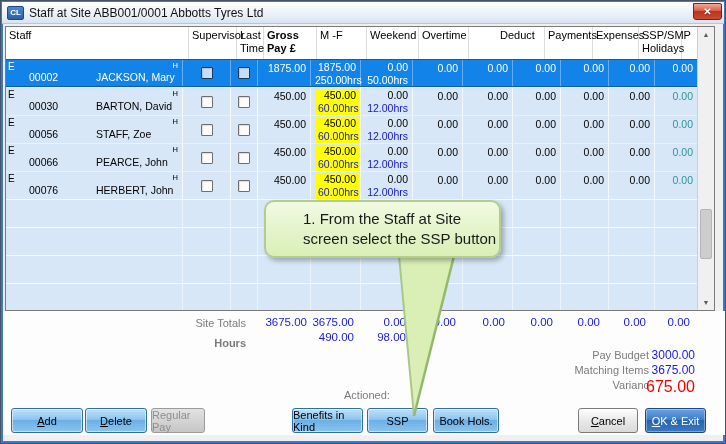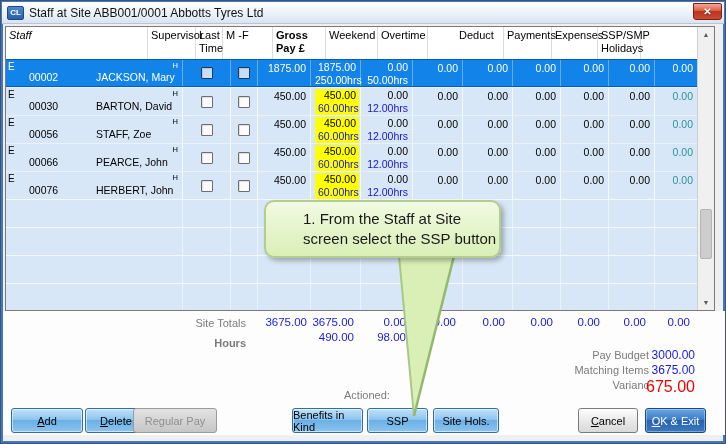--- a/index.html
+++ b/index.html
@@ -87,27 +87,27 @@
 
     <div class="titlebar">
       <div class="app-icon">CL</div>
       <div class="title-text">Staff at Site ABB001/0001 Abbotts Tyres Ltd</div>
     </div>
     <div class="close-btn">✕</div>
 
     <div class="grid">
       <div class="grid-cols">
         <div class="hdr-row" id="hdr-row">
-            <div class="hdr-cell" style="width: 142px; font-style: italic;">Staff</div>
+            <div class="hdr-cell" style="width: 183px;">Staff</div>
             <div class="hdr-cell" style="width: 48px;">Supervisor</div>
             <div class="hdr-cell" style="width: 27px;">Last
 Time</div>
-            <div class="hdr-cell" style="width: 50px;">M -F</div>
             <div class="hdr-cell bold" style="width: 53px;">Gross
 Pay £</div>
+            <div class="hdr-cell" style="width: 50px;">M -F</div>
             <div class="hdr-cell" style="width: 52px;">Weekend</div>
             <div class="hdr-cell" style="width: 50px;">Overtime</div>
             <div class="hdr-cell" style="width: 48px; margin-left: 28px;">Deduct</div>
             <div class="hdr-cell" style="width: 48px;">Payments</div>
             <div class="hdr-cell" style="width: 46px;">Expenses</div>
             <div class="hdr-cell" style="width: 43px;">SSP/SMP
 Holidays</div>
           </div>
         <div id="rows-host">
             <div class="data-row selected">
@@ -340,24 +340,24 @@
         <div class="abs lbl" style="right: 76px; top: 363px;">Matching Items</div>
         <div class="abs blue-big" style="right: 30px; top: 362px;">3675.00</div>
         <div class="abs lbl" style="right: 76px; top: 378px;">Varianc</div>
         <div class="abs red-big" style="right: 30px; top: 377px;">675.00</div>
         <div class="abs lbl" style="left: 343px; top: 388px;">Actioned:</div>
       </div>
 
     <div class="buttons-row" id="buttons-row">
         <div class="btn blue" style="left: 10px; width: 72px;"><u>A</u>dd</div>
         <div class="btn blue" style="left: 84px; width: 62px;"><u>D</u>elete</div>
-        <div class="btn disabled" style="left: 132px; width: 84px;">Regular Pay</div>
+        <div class="btn disabled" style="left: 150px; width: 54px;">Regular Pay</div>
         <div class="btn blue" style="left: 291px; width: 71px;">Benefits in Kind</div>
         <div class="btn blue" style="left: 366px; width: 61px;">SSP</div>
-        <div class="btn blue" style="left: 432px; width: 66px;">Site Hols.</div>
+        <div class="btn blue" style="left: 432px; width: 66px;">Book Hols.</div>
         <div class="btn gray" style="left: 577px; width: 60px;"><u>C</u>ancel</div>
         <div class="btn primary" style="left: 644px; width: 61px;"><u>O</u>K &amp; Exit</div>
       </div>
 
     <svg class="tail" viewBox="0 0 72 162">
       <polygon points="10,0 65,0 25,160" fill="#d9efb6"></polygon>
       <line x1="10" y1="0" x2="25" y2="160" stroke="#a9c885" stroke-width="2"></line>
       <line x1="65" y1="0" x2="25" y2="160" stroke="#94b86c" stroke-width="2.5"></line>
     </svg>
     <div class="callout" id="callout">

